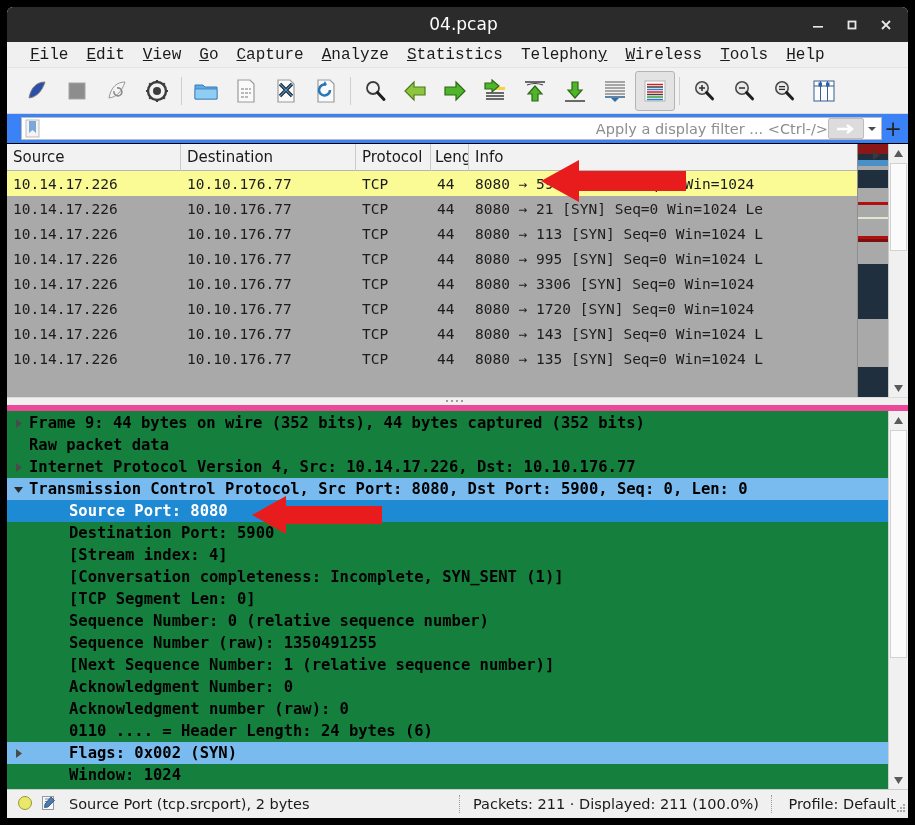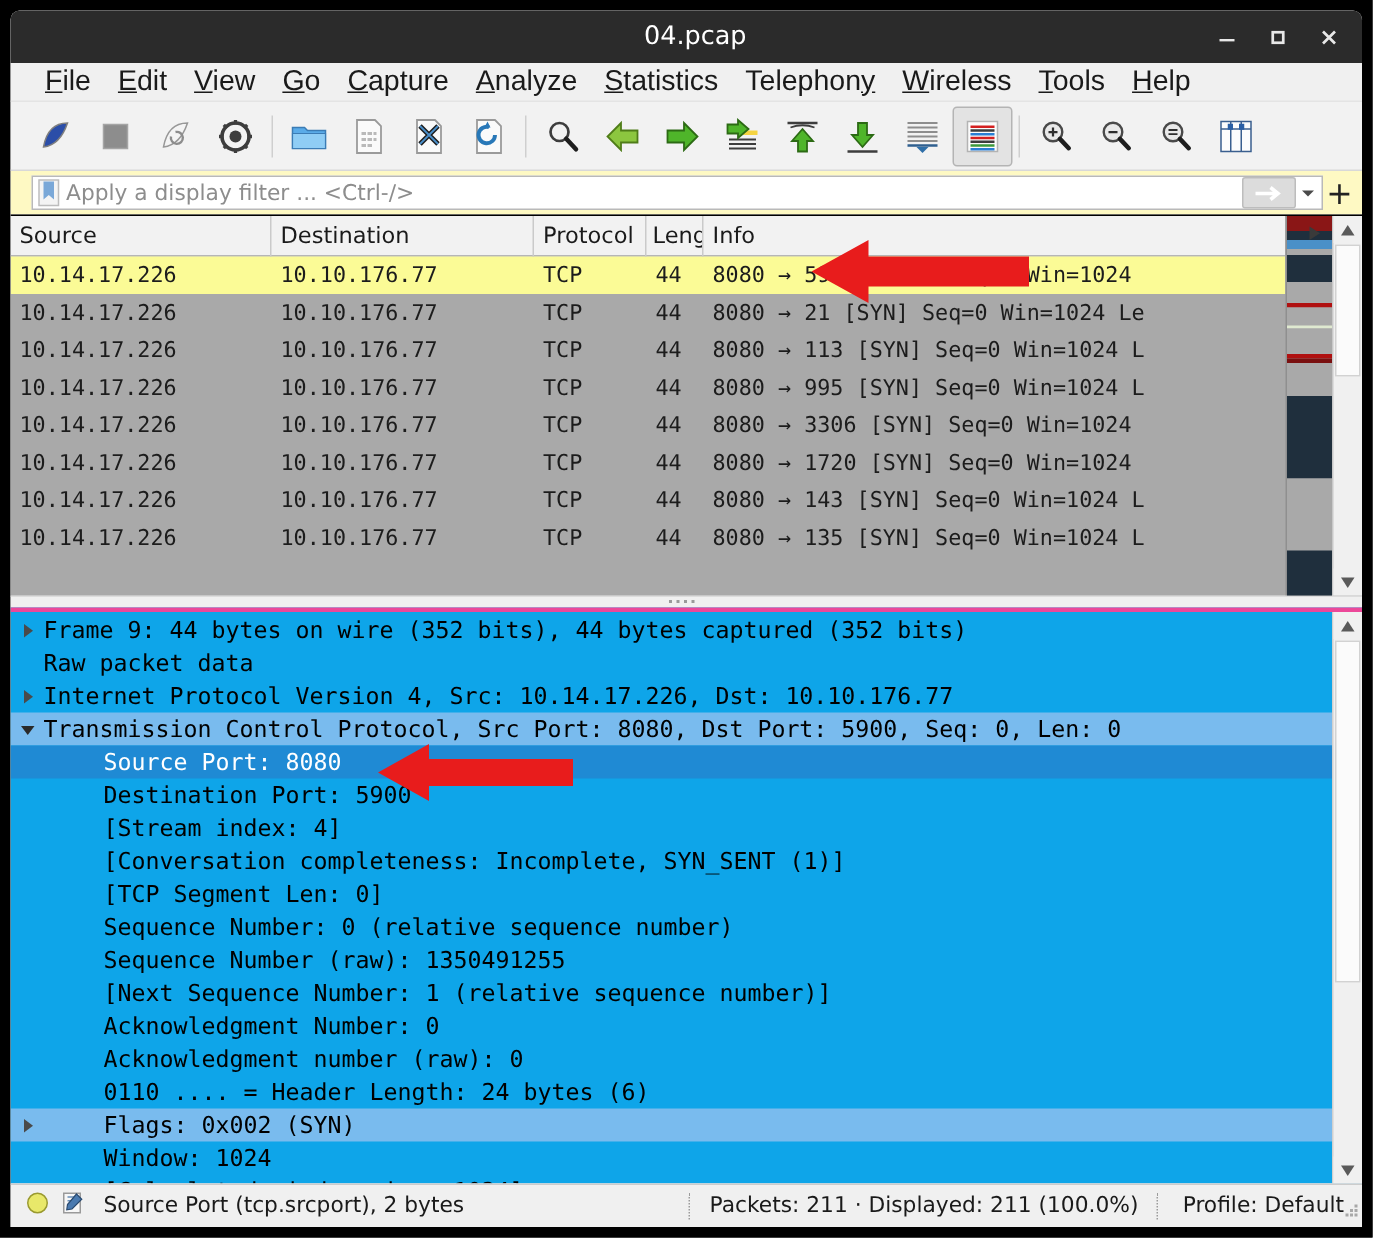--- a/index.html
+++ b/index.html
@@ -57,24 +57,24 @@
   .menubar {
     height: 25px;
     background: #f0f0f0;
     display: flex;
     align-items: center;
     padding-left: 14px;
     flex: 0 0 auto;
     border-bottom: 1px solid #e4e4e4;
   }
   .menuitem {
-    font-size: 19px;
+    font-size: 16px;
     color: #1a1a1a;
     padding: 0 9px;
-    font-family: Liberation Sans, sans-serif;
+    font-family: Liberation Mono, monospace;
     white-space: nowrap;
   }
   .menuitem u { text-decoration: underline; }
 
   
   .toolbar {
     height: 45px;
     background: #f2f2f2;
     display: flex;
     align-items: center;
@@ -95,25 +95,26 @@
   }
   .tsep {
     width: 1px; height: 28px;
     background: #cfcfcf;
     margin: 0 4px;
   }
 
   
   .filterbar {
     height: 29px;
-    background: #fef9c3;
+    background: #3b82f6;
     display: flex;
     align-items: center;
     padding: 0 4px 0 14px;
     flex: 0 0 auto;
+    text-align: right;
   }
   .filterinput {
     flex: 1 1 auto;
     height: 23px;
     background: #ffffff;
     border: 1px solid #b9b9b9;
     display: flex;
     align-items: center;
     padding: 0 2px;
     box-sizing: border-box;
@@ -275,25 +276,26 @@
   }
   .grip { width: 24px; height: 3px; }
   .grip span {
     display: inline-block; width: 2px; height: 2px;
     background: #9a9a9a; margin-right: 3px; vertical-align: top;
   }
 
   
   .detailpane {
     flex: 1 1 auto;
-    background: #0ea5e9;
+    background: #15803d;
     position: relative;
     display: flex;
     overflow: hidden;
-    border-top: 3px solid #ec4899;
+    border-top: 6px solid #ec4899;
+    font-weight: bold;
   }
   .dtree {
     flex: 1 1 auto;
     overflow: hidden;
     padding-top: 1px;
   }
   .drow {
     height: 22px;
     display: flex;
     align-items: center;

